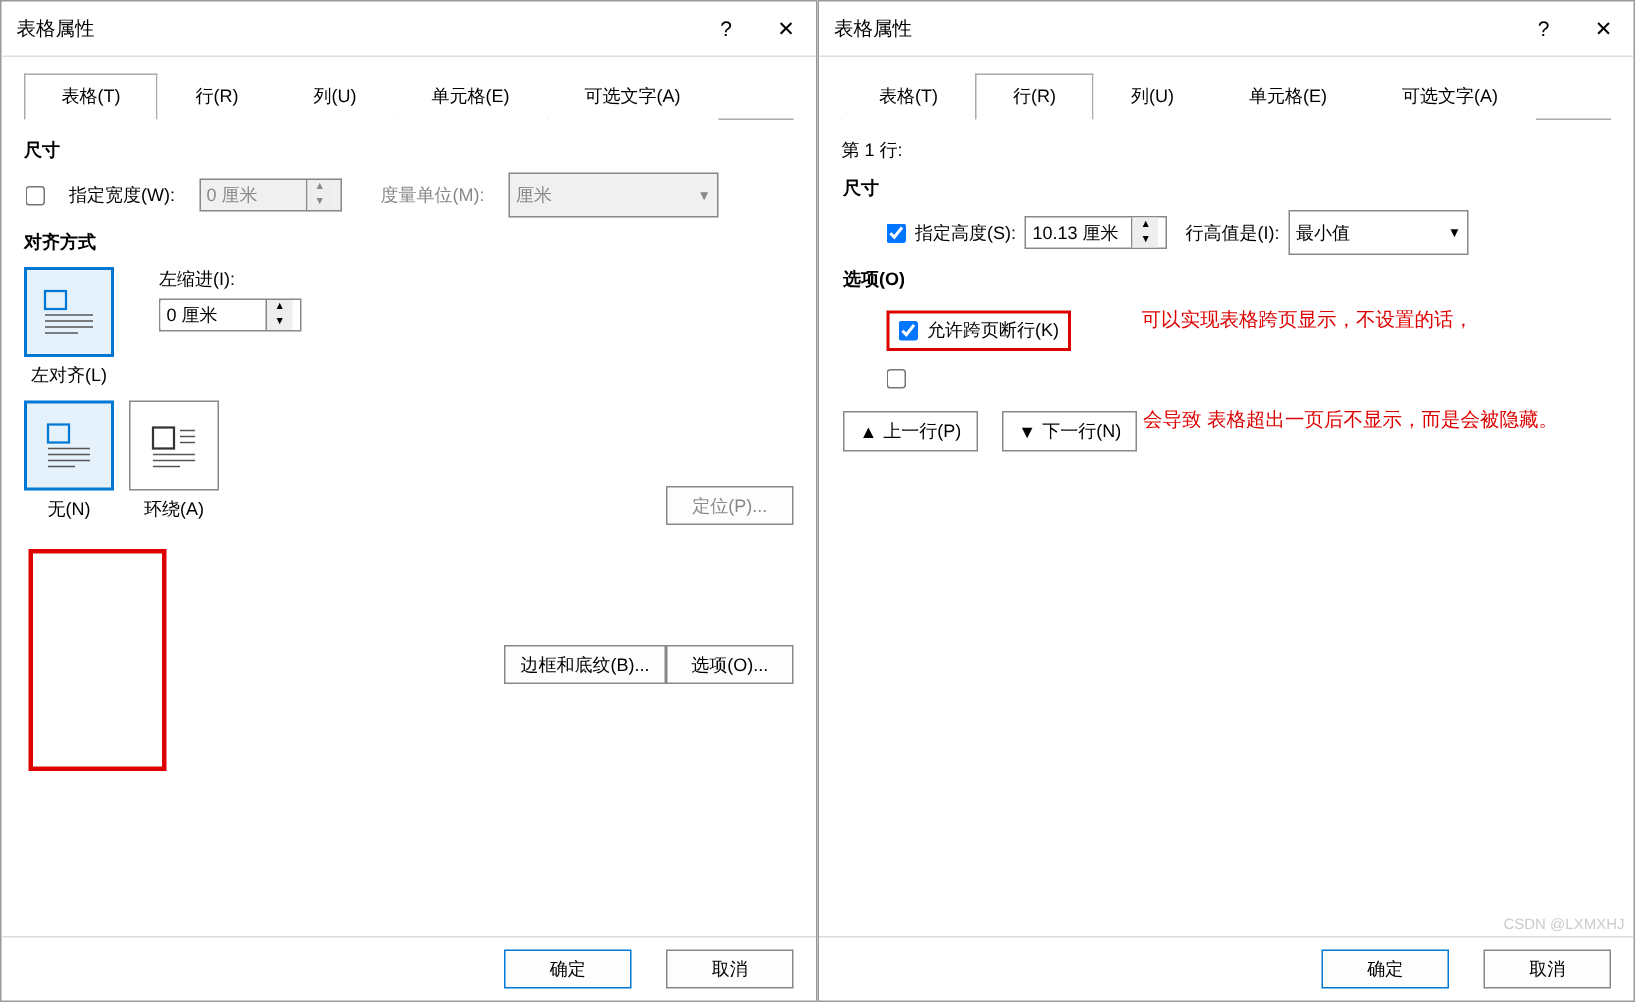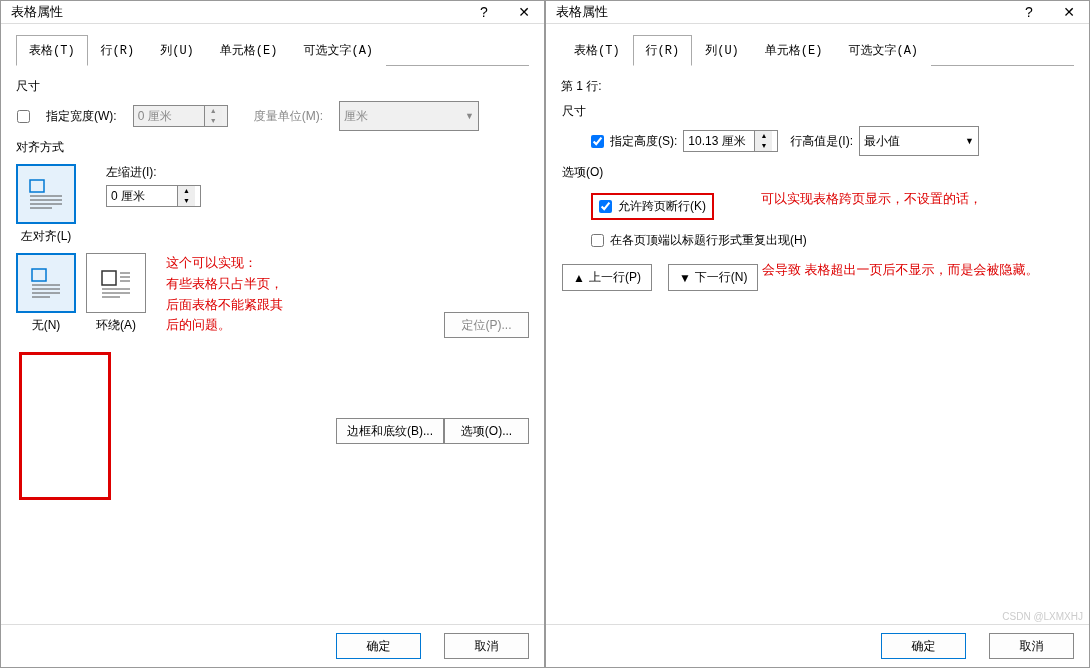--- a/index.html
+++ b/index.html
@@ -1,25 +1,25 @@
 <!DOCTYPE html>
 <html><head>
   <meta charset="utf-8">
   <style>
     * { box-sizing: border-box; margin: 0; padding: 0; font-family: "Microsoft YaHei", sans-serif; font-size: 12px; }
     body { background: #fff; display: flex; width: 1090px; height: 668px; }
     .dialog { width: 545px; height: 668px; border: 1px solid #999; background: #fff; display: flex; flex-direction: column; }
-    .titlebar { height: 23px; display: flex; align-items: center; padding: 0 0 0 10px; border-bottom: 1px solid #ddd; }
+    .titlebar { height: 37px; display: flex; align-items: center; padding: 0 0 0 10px; border-bottom: 1px solid #ddd; }
     .titlebar .title { flex: 1; font-size: 13px; }
     .titlebar .btn { width: 40px; height: 32px; display: flex; align-items: center; justify-content: center; cursor: pointer; font-size: 14px; }
     .content { flex: 1; padding: 10px 15px; position: relative; }
     .tabs { display: flex; border-bottom: 1px solid #aaa; margin-bottom: 12px; }
-    .tab { padding: 6px 12px; border: 1px solid transparent; border-bottom: none; cursor: pointer; position: relative; top: 1px; background: #fff; font-family: Liberation Mono, monospace; }
+    .tab { padding: 6px 24px; border: 1px solid transparent; border-bottom: none; cursor: pointer; position: relative; top: 1px; background: #fff; }
     .tab.active { border-color: #aaa; border-bottom: 1px solid #fff; background: #fff; }
-    .section-label { margin: 8px 0 6px 0; }
+    .section-label { margin: 8px 0 6px 0; font-weight: bold; }
     .row { display: flex; align-items: center; gap: 6px; margin: 6px 0; }
     .indent { margin-left: 1px; gap: 16px; }
     input[type=checkbox] { width: 13px; height: 13px; }
     .spinbox { display: flex; align-items: center; border: 1px solid #888; height: 22px; width: 95px; }
     .spinbox input { border: none; width: 70px; padding: 2px 4px; outline: none; }
     .spinbox .spinbtns { display: flex; flex-direction: column; width: 18px; border-left: 1px solid #888; }
     .spinbox .sb { height: 10px; font-size: 7px; text-align: center; line-height: 10px; cursor: pointer; background: #eee; }
     .spinbox.disabled { background: #f0f0f0; color: #888; }
     .spinbox.disabled input { background: #f0f0f0; color: #888; }
     select, .dropdown { border: 1px solid #888; height: 22px; padding: 14px 4px; background: #fff; cursor: pointer; }
@@ -123,24 +123,20 @@
               <line x1="22" y1="8" x2="32" y2="8" stroke="#555"></line>
               <line x1="22" y1="12" x2="32" y2="12" stroke="#555"></line>
               <line x1="22" y1="16" x2="32" y2="16" stroke="#555"></line>
               <line x1="4" y1="24" x2="32" y2="24" stroke="#555"></line>
               <line x1="4" y1="28" x2="32" y2="28" stroke="#555"></line>
               <line x1="4" y1="32" x2="22" y2="32" stroke="#555"></line>
             </svg>
         </div>
         <span>环绕(A)</span>
       </div>
-      <div class="annotation" style="white-space:pre-line;margin-left:10px">这个可以实现：
-有些表格只占半页，
-后面表格不能紧跟其
-后的问题。</div>
       <div style="flex:1"></div>
     </div>
     <div style="display:flex;justify-content:flex-end;margin-top:-30px">
       <button class="pushbtn" disabled="" style="color:#888">定位(P)...</button>
     </div>
 
     <div class="redbox" style="left:18px;top:328px;width:92px;height:148px"></div>
 
     <div style="display:flex;justify-content:flex-end;gap:0;margin-top:80px">
       <button class="pushbtn">边框和底纹(B)...</button>
@@ -190,21 +186,20 @@
     <div class="section-label indent">选项(O)</div>
     <div style="position:relative">
       <div class="row" style="margin-left:30px;border:2px solid #d00;padding:3px 6px;display:inline-flex">
         <input type="checkbox" checked="" style="">
         <span>允许跨页断行(K)</span>
       </div>
       <span class="annotation" style="position:absolute;left:200px;top:2px">可以实现表格跨页显示，不设置的话，</span>
     </div>
     <div class="row" style="margin-left:30px">
       <input type="checkbox" style="">
-      <span>在各页顶端以标题行形式重复出现(H)</span>
     </div>
 
     <div class="row indent" style="margin-top:15px;position:relative">
       <button class="navbtn">
           <span>▲</span>
           <span>上一行(P)</span>
         </button>
       <button class="navbtn">
           <span>▼</span>
           <span>下一行(N)</span>

